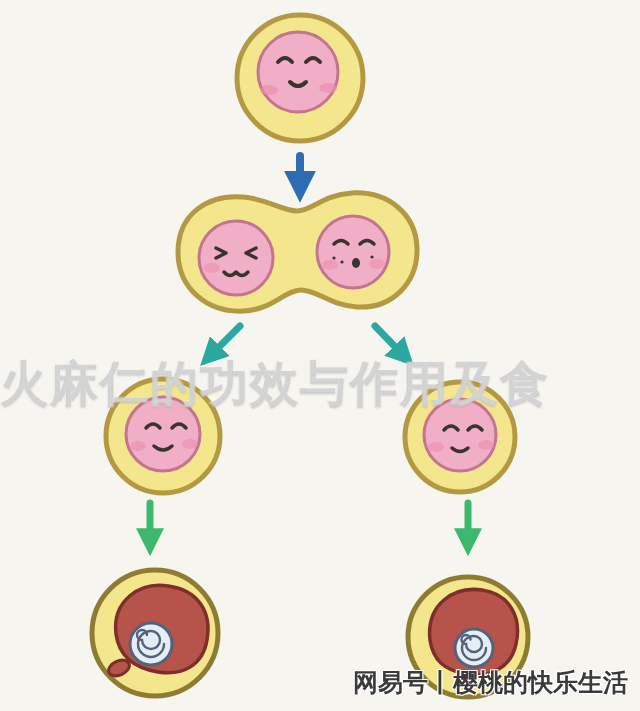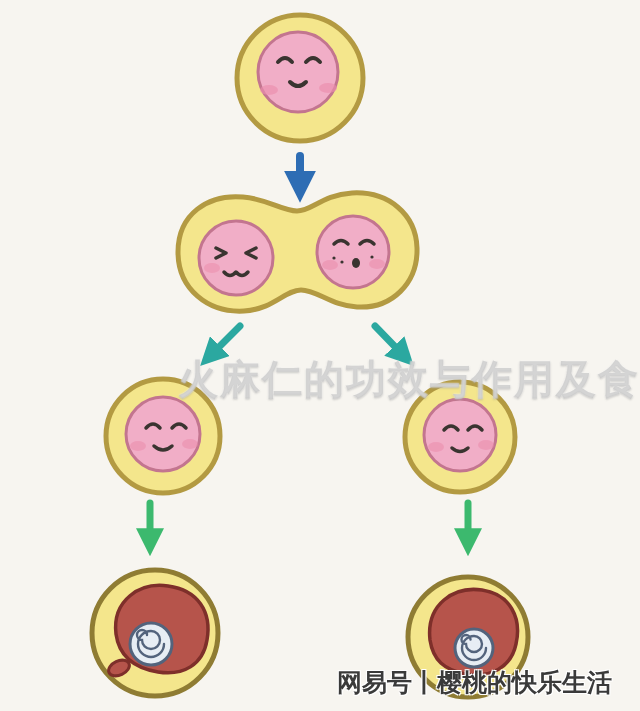--- a/index.html
+++ b/index.html
@@ -9,32 +9,32 @@
     background:var(--background,#f7f5f0);
     overflow:hidden;
     font-family:"Liberation Sans", sans-serif;
   }
   .diagram-svg{position:absolute;left:0;top:0;}
   .center-watermark{
     position:absolute;
     left:50%;top:352px;
     transform:translateX(-50%);
     width:640px;
-    text-align:right;
-    font-size:40px;
+    text-align:left;
+    font-size:48px;
     letter-spacing:2px;
     font-weight:bold;
     color:rgba(190,190,190,0.62);
     text-shadow:0 0 2px rgba(255,255,255,0.9), 0 1px 2px rgba(110,110,110,0.45);
     white-space:nowrap;
     pointer-events:none;
   }
   .source-watermark{
     position:absolute;
-    right:28px;top:666px;
+    right:12px;top:666px;
     font-size:25px;
     font-weight:bold;
     color:#3a3a3a;
     text-shadow:
       -1px -1px 0 #fff, 1px -1px 0 #fff,
       -1px  1px 0 #fff, 1px  1px 0 #fff;
     white-space:nowrap;
   }
 </style>
 </head>

